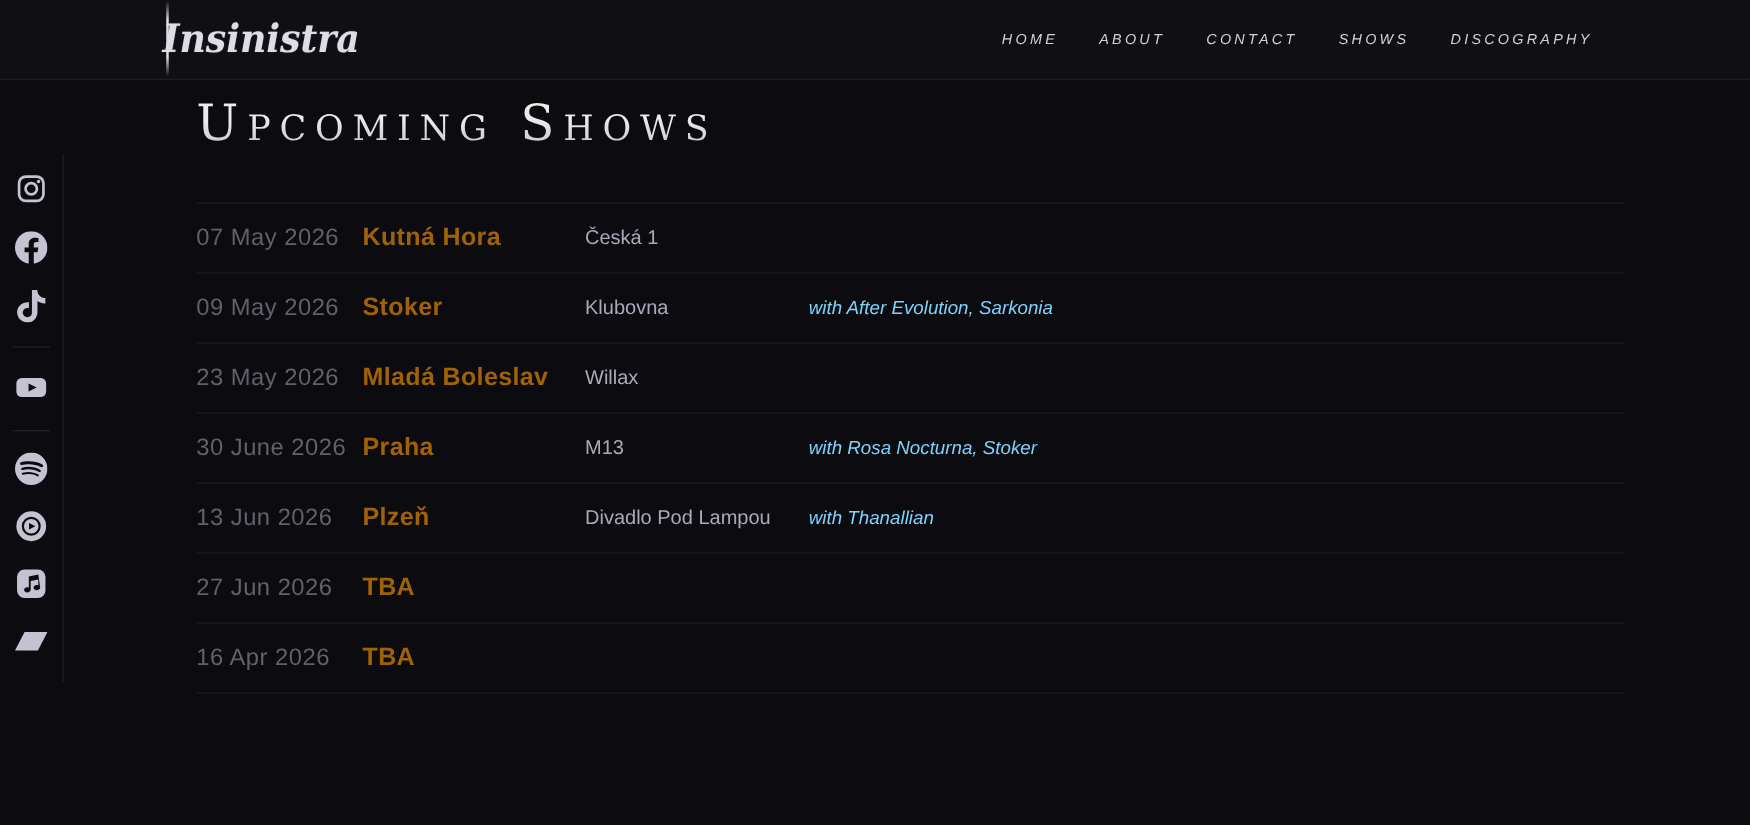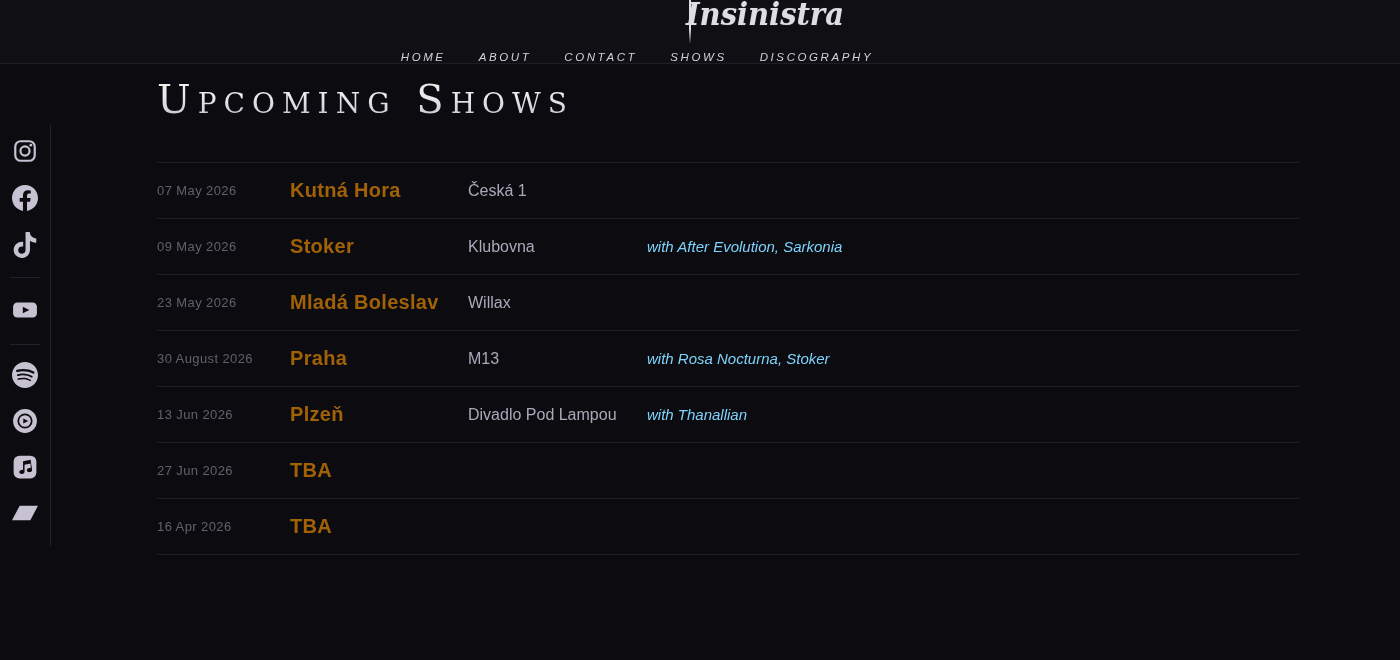--- a/index.html
+++ b/index.html
@@ -9,21 +9,21 @@
     background: #0c0b0f;
     font-family: "Liberation Sans", sans-serif;
     overflow: hidden;
   }
 
   
   .header {
     position: absolute; top: 0; left: 0; width: 1400px; height: 64px;
     background: #100f14;
     border-bottom: 1px solid #1f1e25;
-    display: flex; align-items: center; justify-content: space-between; flex-direction: column;
+    display: flex; align-items: center; justify-content: space-between;
   }
   .logo {
     margin-left: 130px;
     position: relative;
     font-family: "DejaVu Serif", "Liberation Serif", serif;
     font-weight: 700;
     font-style: italic;
     font-size: 29px;
     letter-spacing: 0px;
     color: #dedce4;
@@ -92,21 +92,21 @@
     margin-top: 38px;
     border-bottom: 1px solid #1e1d24;
   }
   .show-row {
     display: grid;
     grid-template-columns: 133px 178px 179px 1fr;
     align-items: center;
     height: 56px;
     border-top: 1px solid #1e1d24;
   }
-  .cell-date  { color: #62606a; font-size: 13px; letter-spacing: .4px; }
+  .cell-date  { color: #62606a; font-size: 19px; letter-spacing: .4px; }
   .cell-city  { color: #a16207; font-size: 20px; font-weight: 700; letter-spacing: .3px; }
   .cell-venue { color: #ada8b9; font-size: 16px; }
   .cell-note  { color: #7dd3fc; font-size: 15px; font-style: italic; }
 </style>
 </head>
 <body>
 
 <div class="header">
   <a class="logo" href="#">Insinistra</a>
   <div class="nav">
@@ -198,21 +198,21 @@
       <span class="cell-note">with After Evolution, Sarkonia</span>
     </div>
 
     <div class="show-row">
       <span class="cell-date">23 May 2026</span>
       <span class="cell-city">Mladá Boleslav</span>
       <span class="cell-venue">Willax</span>
     </div>
 
     <div class="show-row">
-      <span class="cell-date">30 August 2026</span>
+      <span class="cell-date">30 June 2026</span>
       <span class="cell-city">Praha</span>
       <span class="cell-venue">M13</span>
       <span class="cell-note">with Rosa Nocturna, Stoker</span>
     </div>
 
     <div class="show-row">
       <span class="cell-date">13 Jun 2026</span>
       <span class="cell-city">Plzeň</span>
       <span class="cell-venue">Divadlo Pod Lampou</span>
       <span class="cell-note">with Thanallian</span>

